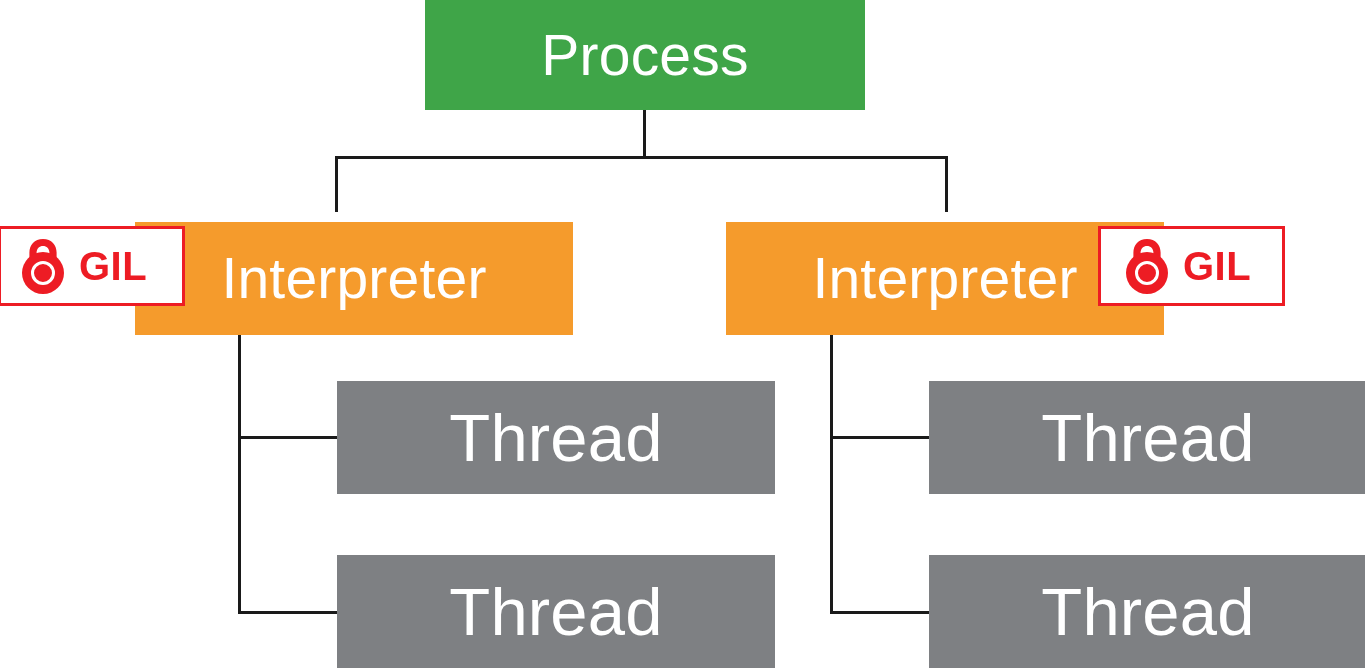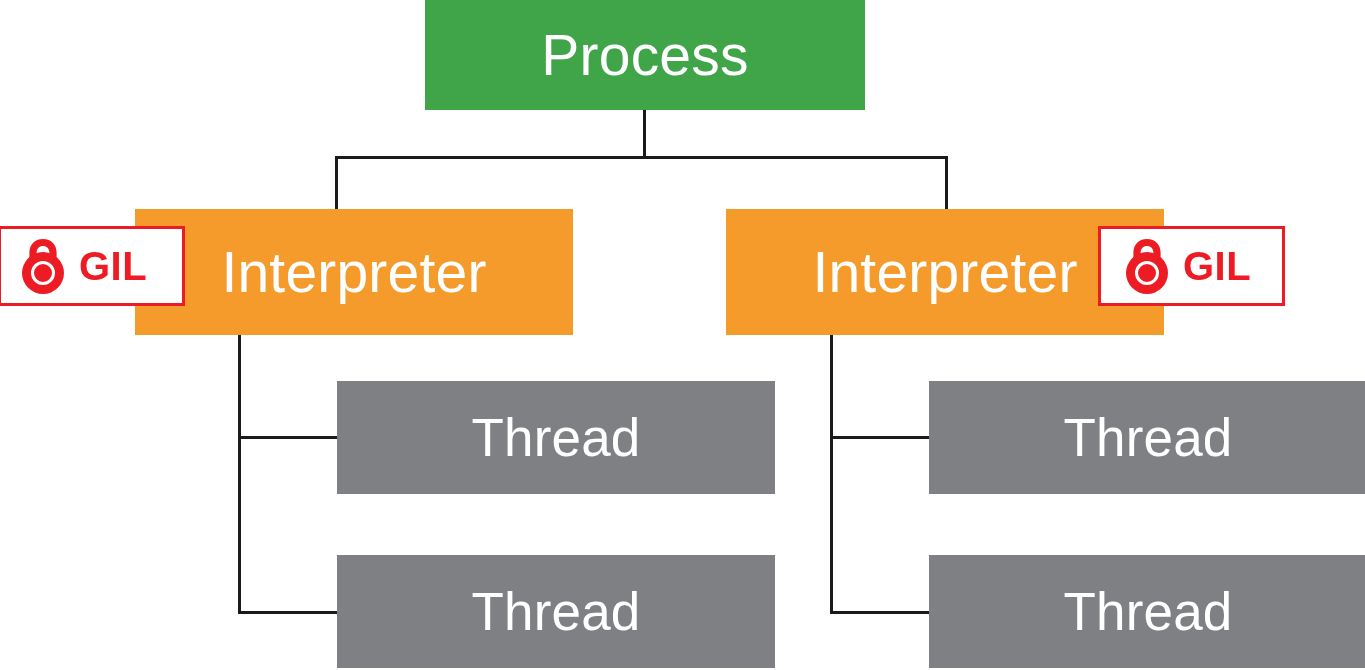--- a/index.html
+++ b/index.html
@@ -35,33 +35,33 @@
     background: #3FA548;
     left: 425px;
     top: 0px;
     width: 440px;
     height: 110px;
     font-size: 57px;
   }
 
   .node-interpreter {
     background: #F59B2C;
-    top: 209px;
+    top: 222px;
     width: 438px;
-    height: 126px;
+    height: 113px;
     font-size: 57px;
   }
   .interp-left  { left: 135px; }
   .interp-right { left: 726px; }
 
   .node-thread {
     background: #7E8083;
     width: 438px;
     height: 113px;
-    font-size: 53px;
+    font-size: 67px;
   }
   .th-l1 { left: 337px; top: 381px; }
   .th-l2 { left: 337px; top: 555px; }
   .th-r1 { left: 929px; top: 381px; }
   .th-r2 { left: 929px; top: 555px; }
 
   
   .line {
     position: absolute;
     background: #1a1a1a;

